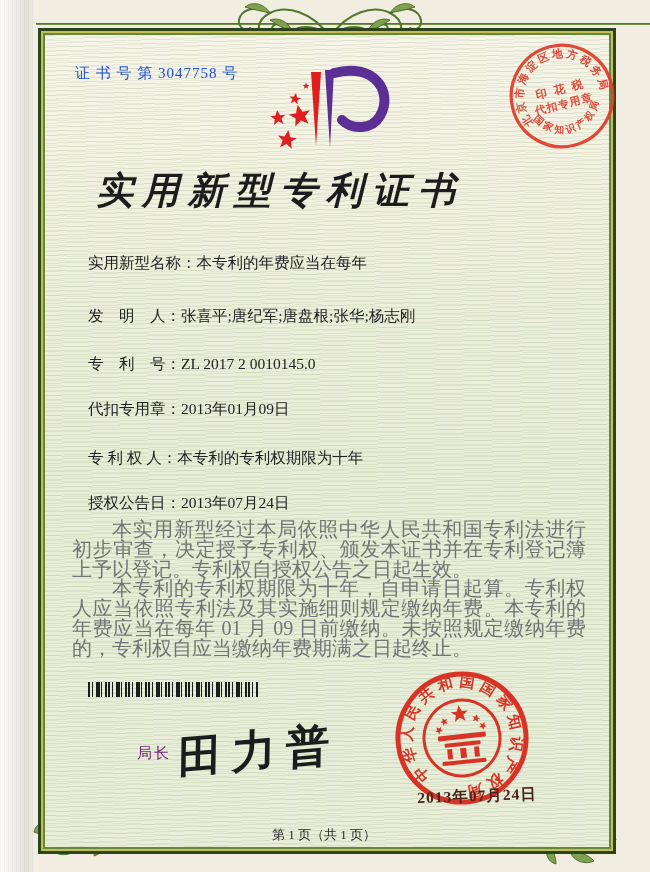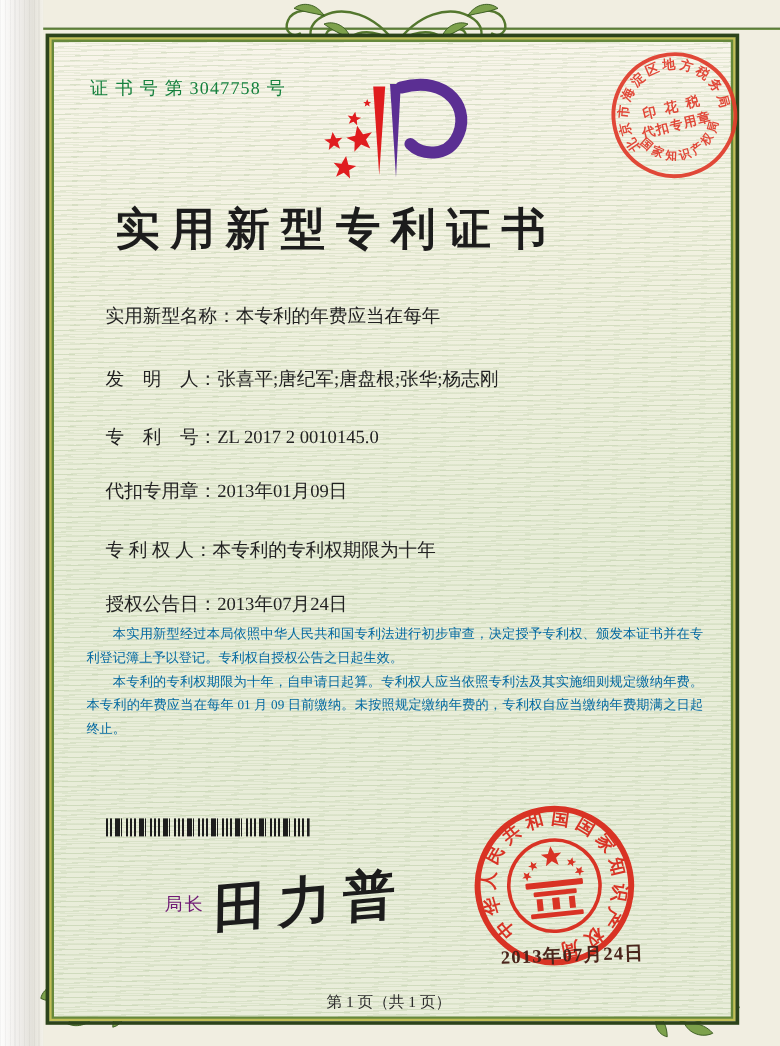--- a/index.html
+++ b/index.html
@@ -28,32 +28,32 @@
   
   .frame{
     position:absolute;left:38px;top:28px;width:572px;height:820px;
     border:3px solid #2c431b;
     box-shadow: inset 0 0 0 2px #c3bf57, inset 0 0 0 4px #66883c;
     background:
       repeating-linear-gradient(178deg, rgba(125,160,95,0.15) 0 1px, transparent 1px 4px),
       repeating-linear-gradient(2deg, rgba(125,160,95,0.11) 0 1px, transparent 1px 5px),
       linear-gradient(180deg,#f8f5ea 0%,#f1f1e0 22%,#e8edd8 52%,#e9edda 100%);
   }
-  .cert-no{position:absolute;left:75px;top:64px;font-size:15px;letter-spacing:1px;color:#15803d;}
+  .cert-no{position:absolute;left:75px;top:64px;font-size:15px;letter-spacing:1px;color:#1d4ed8;}
   .logo{position:absolute;left:268px;top:54px;width:128px;height:104px;}
   .title{
     position:absolute;left:38px;top:166px;width:484px;text-align:center;
-    font-size:37px;font-weight:700;letter-spacing:9px;color:#1c1c1c;
+    font-size:37px;font-weight:700;letter-spacing:9px;color:#1c1c1c;font-style:italic;
   }
   .field{position:absolute;left:75px;width:500px;font-size:15.5px;white-space:nowrap;color:#222;}
   .field .lab{display:inline-block;margin-left:13px;}
   .f1{top:253px}.f2{top:306px}.f3{top:354px}.f4{top:399px}.f5{top:448px}.f6{top:493px}
   .body-text{
     position:absolute;left:72px;top:520px;width:514px;
-    font-size:11px;line-height:19.8px;text-align:justify;color:#0369a1;
+    font-size:20px;line-height:19.8px;text-align:justify;color:#737373;
   }
   .body-text p{margin:0;text-indent:2em;}
   .barcode{
     position:absolute;left:88px;top:682px;width:170px;height:15px;
     background:repeating-linear-gradient(90deg,
       #1d1d1d 0 2px, transparent 2px 4px,
       #1d1d1d 4px 5px, transparent 5px 8px,
       #1d1d1d 8px 12px, transparent 12px 13px,
       #1d1d1d 13px 14px, transparent 14px 17px,
       #1d1d1d 17px 19px, transparent 19px 20px);

